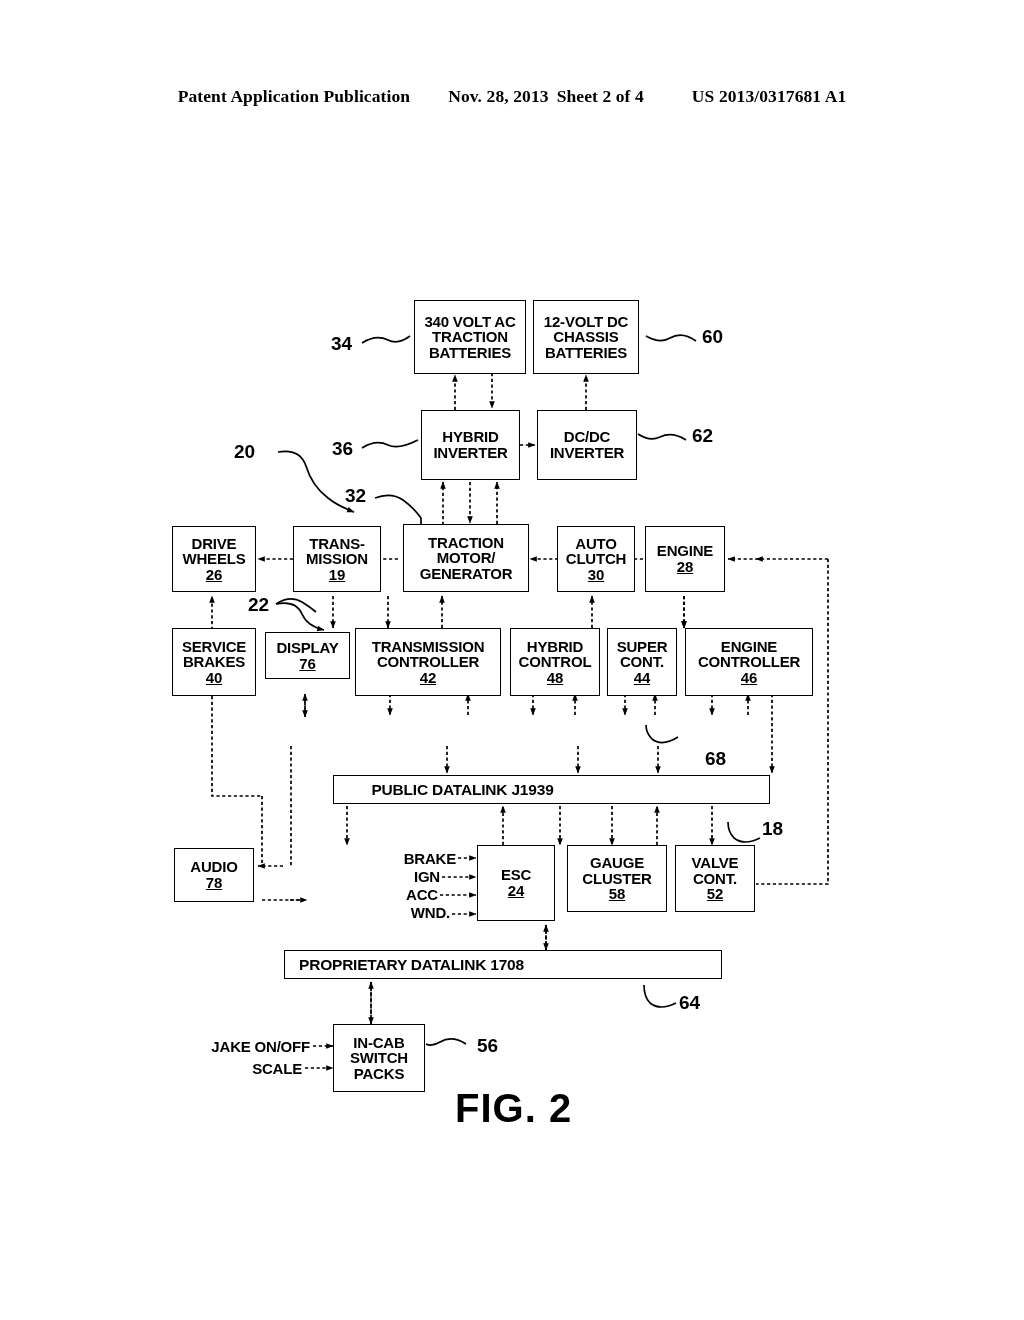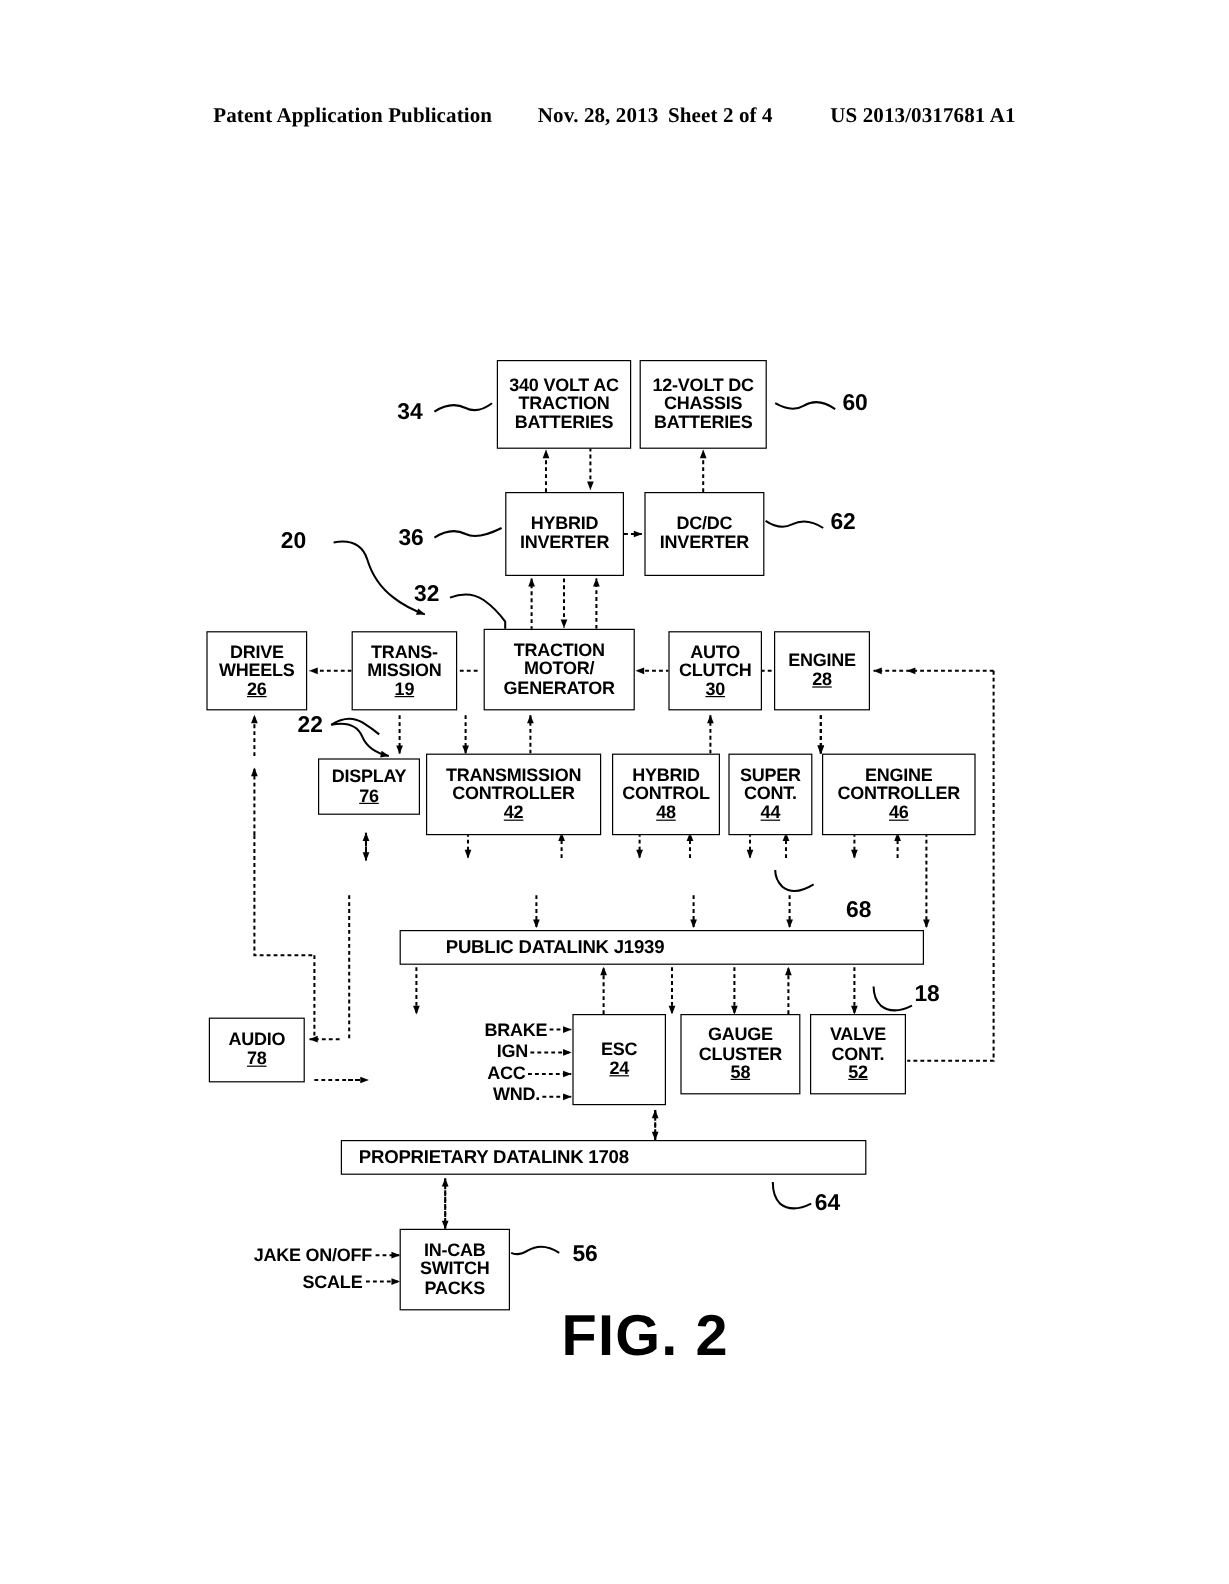--- a/index.html
+++ b/index.html
@@ -28,21 +28,21 @@
   .bx .ln{display:block;white-space:nowrap;}
   .bx .num{display:block;text-decoration:underline;text-underline-offset:1px;}
   .bar{position:absolute;box-sizing:border-box;border:1.6px solid #000;background:#fff;
        display:flex;align-items:center;font-weight:bold;font-size:15.5px;
        letter-spacing:-.2px;z-index:4;padding-left:14px;}
   .ref{position:absolute;font-weight:bold;font-size:19px;letter-spacing:0;
        white-space:nowrap;z-index:5;}
   .sig{position:absolute;font-weight:bold;font-size:15px;letter-spacing:-.2px;
        white-space:nowrap;text-align:right;z-index:5;}
 
-  #figcap{position:absolute;left:468px;top:1086px;font-weight:bold;font-size:48px;
+  #figcap{position:absolute;left:455px;top:1086px;font-weight:bold;font-size:40px;
           letter-spacing:1px;z-index:5;}
 </style>
 </head>
 <body>
 
 <div id="pub-header">
   <span class="seg">Patent Application Publication</span>
   <span class="gapA"></span>
   <span class="seg">Nov. 28, 2013</span>
   <span class="gapB"></span>
@@ -212,20 +212,25 @@
     <span class="ln">AUTO</span>
     <span class="ln">CLUTCH</span>
     <span class="num">30</span>
   </div>
   <div class="bx" style="left:645px;top:526px;width:80px;height:66px;">
     <span class="ln">ENGINE</span>
     <span class="num">28</span>
   </div>
   <div class="ref" style="left:248px;top:594px;">22</div>
 
+  <div class="bx" style="left:172px;top:628px;width:84px;height:68px;">
+    <span class="ln">SERVICE</span>
+    <span class="ln">BRAKES</span>
+    <span class="num">40</span>
+  </div>
   <div class="bx" style="left:265px;top:632px;width:85px;height:47px;">
     <span class="ln">DISPLAY</span>
     <span class="num">76</span>
   </div>
   <div class="bx" style="left:355px;top:628px;width:146px;height:68px;">
     <span class="ln">TRANSMISSION</span>
     <span class="ln">CONTROLLER</span>
     <span class="num">42</span>
   </div>
   <div class="bx" style="left:510px;top:628px;width:90px;height:68px;">

